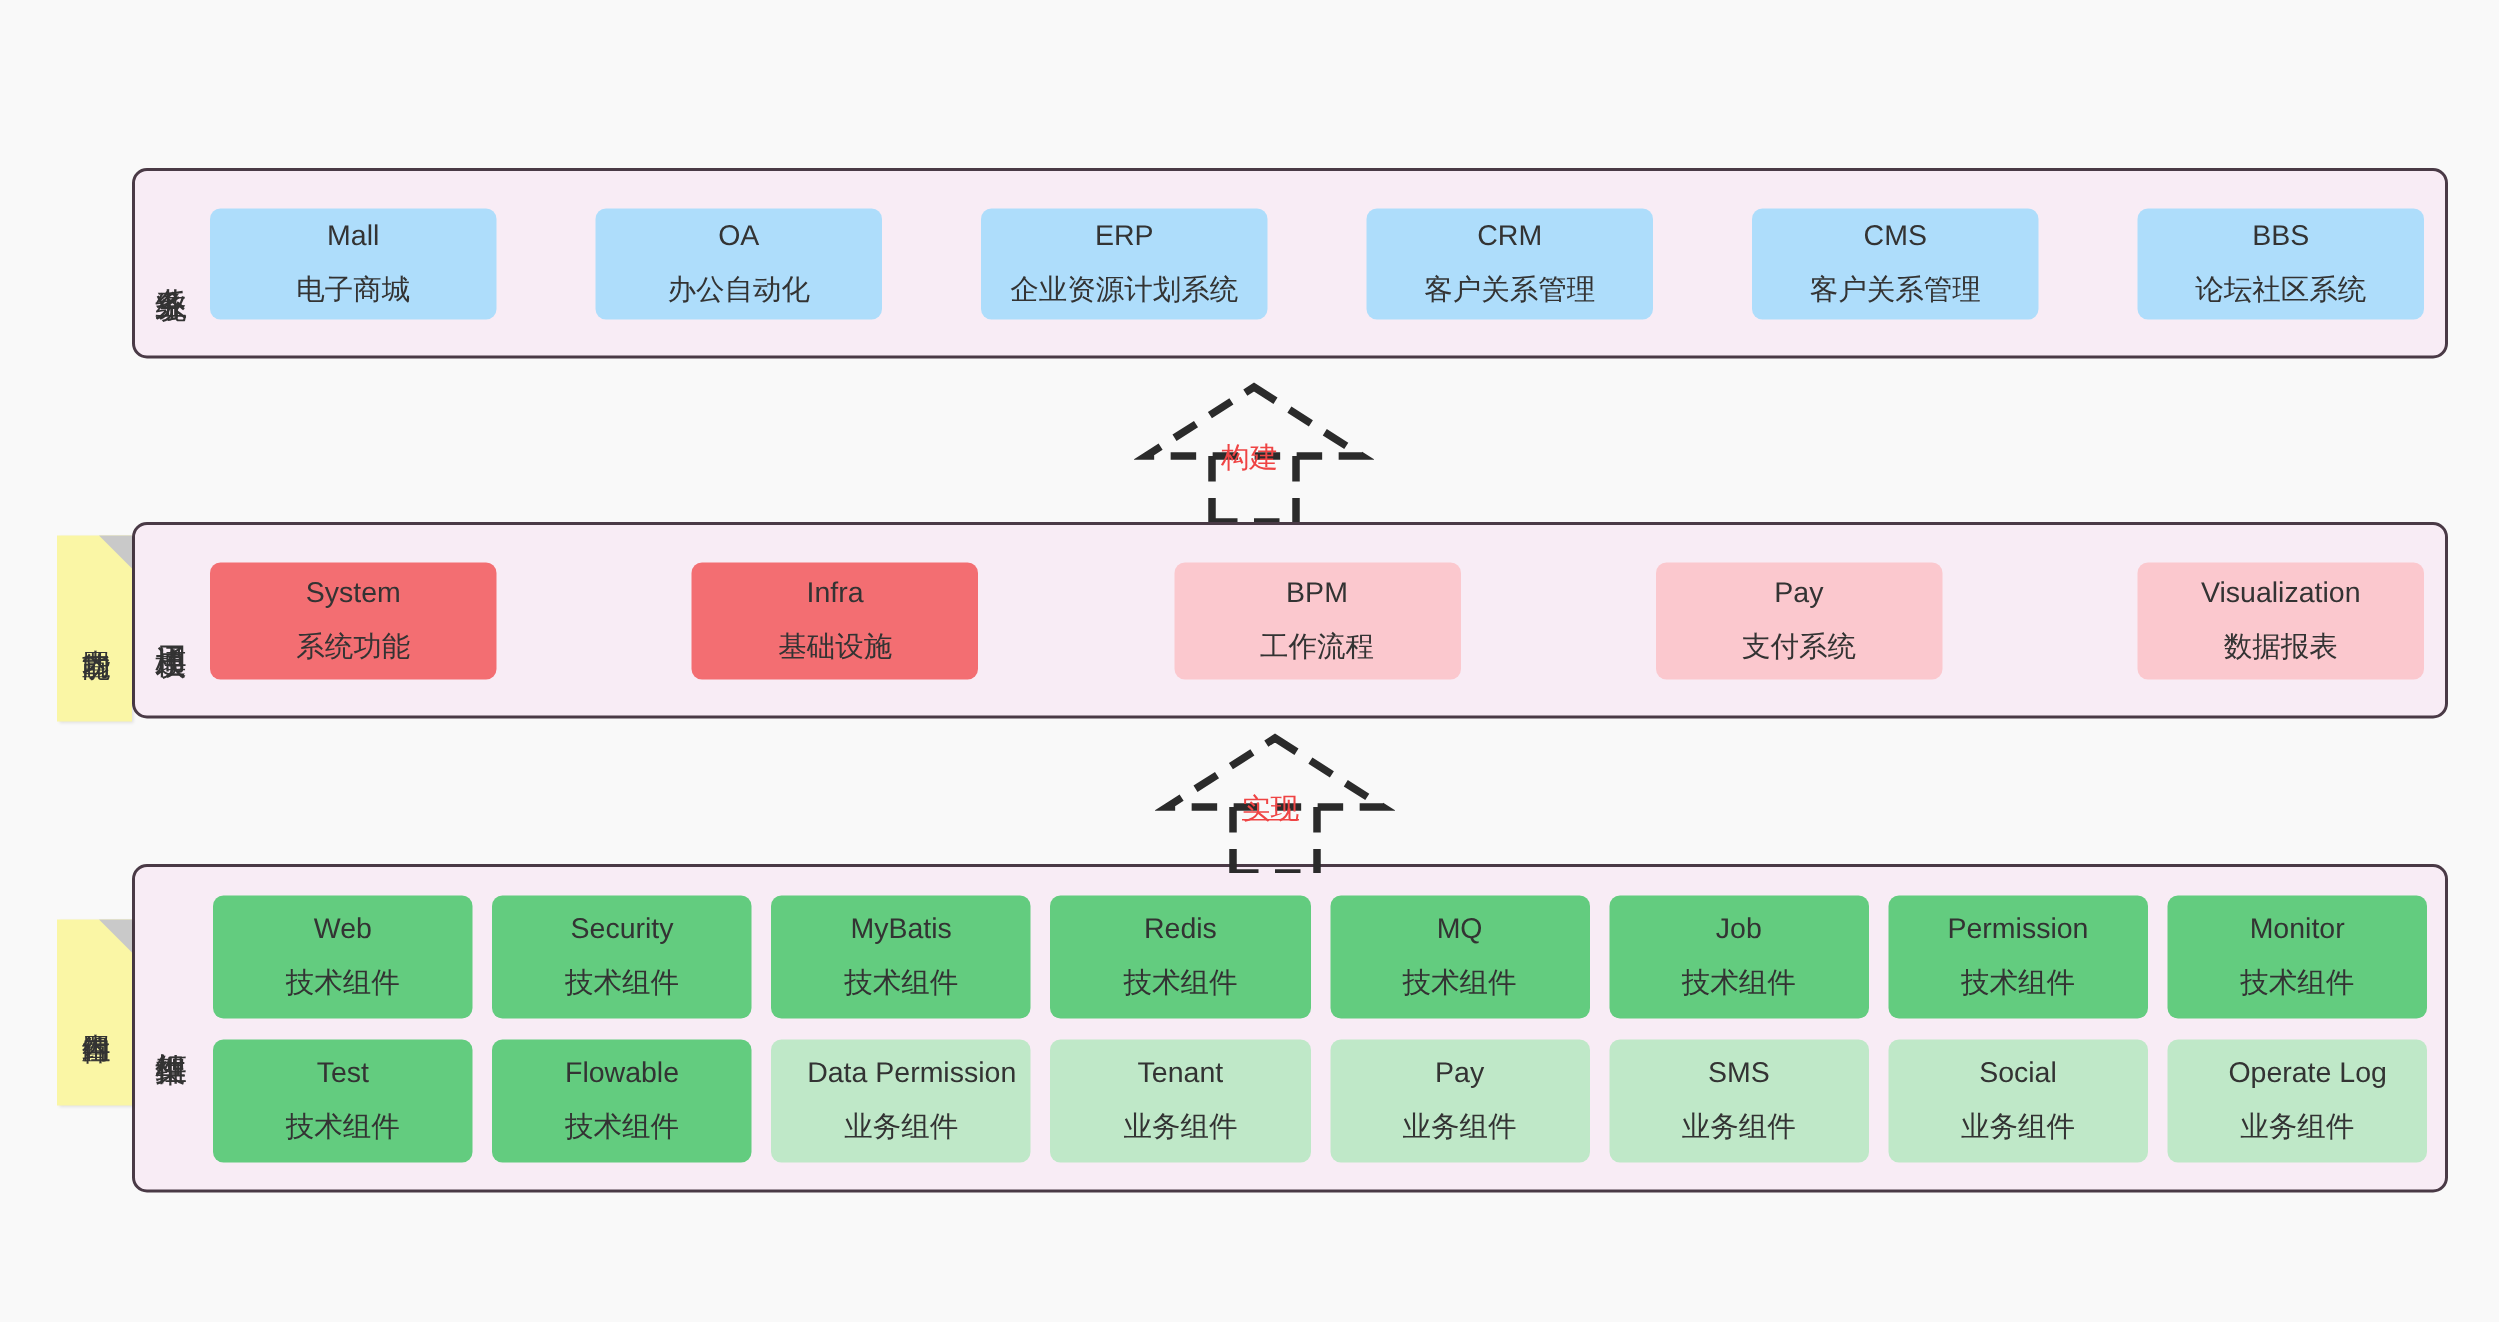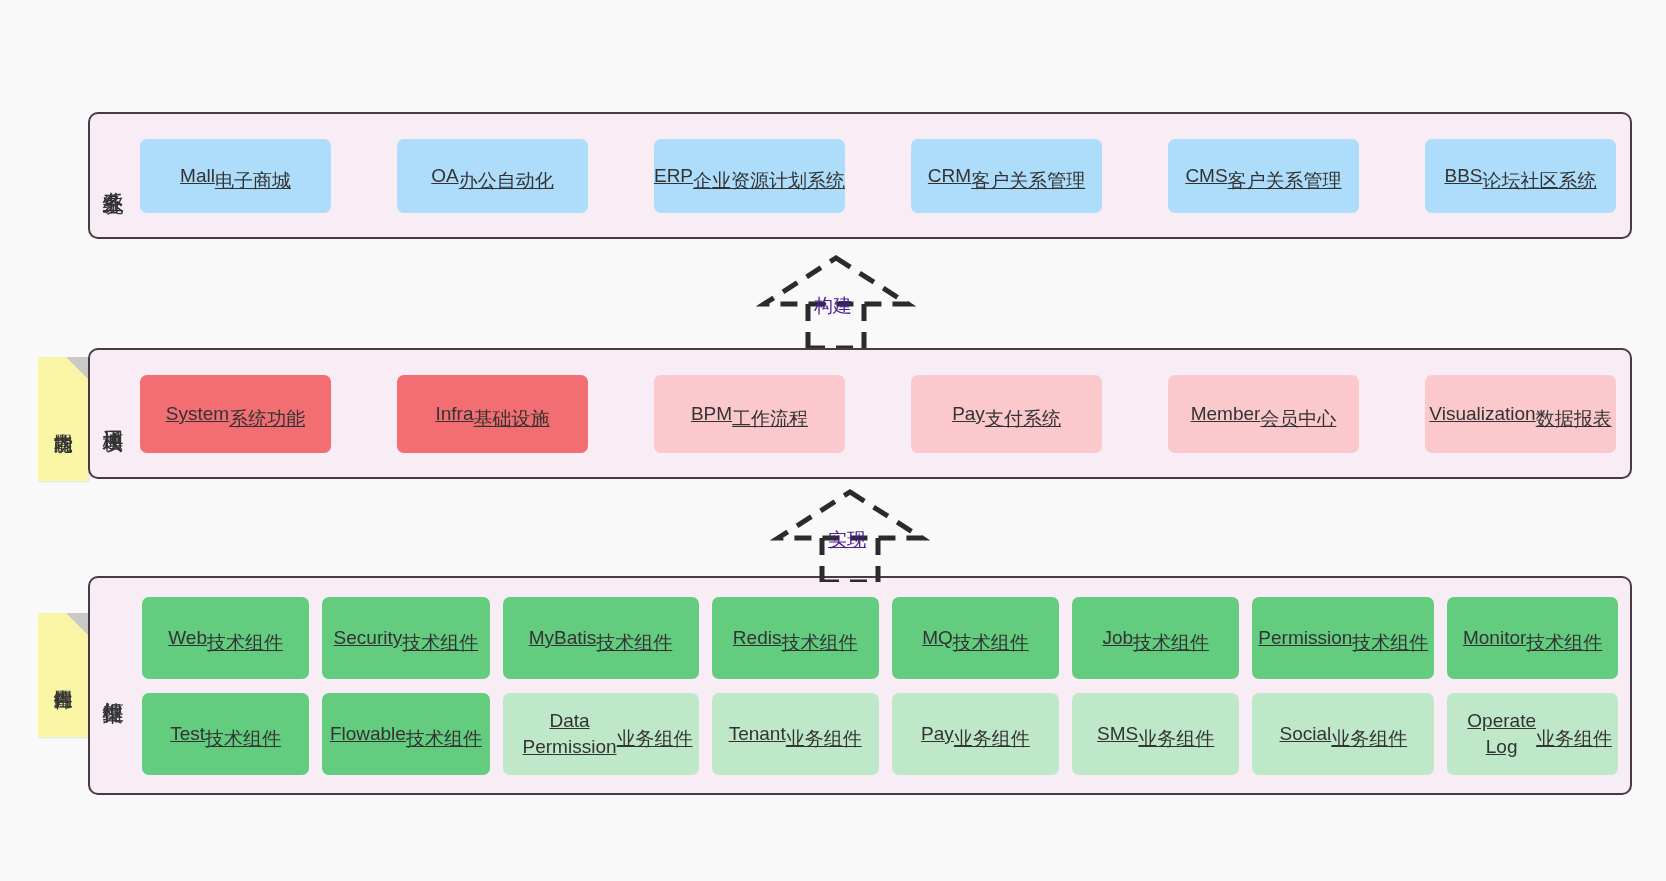--- a/index.html
+++ b/index.html
@@ -49,29 +49,28 @@
     justify-content: space-between;
     gap: 16px;
     padding: 0 12px 0 4px;
   }
 
   
   .card {
     box-sizing: border-box;
     border-radius: 7px;
     display: flex;
-    flex-direction: row;
+    flex-direction: column;
     align-items: center;
     justify-content: center;
     text-align: center;
     font-size: 19px;
     line-height: 1.32;
     color: #333333;
     padding: 4px 6px;
-    text-decoration: underline;
   }
   .card .en { white-space: nowrap; }
   .card .cn { white-space: nowrap; margin-top: 10px; }
   .card.wrap .en { white-space: normal; margin-left: 14px; }
 
   .c-blue       { background: #AEDDFB; }
   .c-red        { background: #F36E72; }
   .c-pink       { background: #FBC8CE; align-items: center; }
   .c-green      { background: #63CC7F; }
   .c-greenlight { background: #BFE8C8; }
@@ -141,21 +140,21 @@
   #sticky-framework{ left: 38px; top: 613px; height: 124px; }
 
   
   .connector {
     position: absolute;
     z-index: 3;
   }
   .connector .conn-label {
     position: absolute;
     font-size: 19px;
-    color: #4c1d95;
+    color: #ef4444;
     background: transparent;
     white-space: nowrap;
     line-height: 1;
   }
   #conn-build  { left: 756px; top: 252px; width: 160px; height: 96px; }
   #conn-build  .conn-label { left: 58px; top: 44px; }
   #conn-impl   { left: 770px; top: 486px; width: 160px; height: 96px; }
   #conn-impl   .conn-label { left: 58px; top: 44px; text-decoration: underline; }
 </style>
 </head>
@@ -216,24 +215,20 @@
       </div>
       <div class="card c-pink">
         <span class="en">BPM</span>
         <span class="cn">工作流程</span>
       </div>
       <div class="card c-pink">
         <span class="en">Pay</span>
         <span class="cn">支付系统</span>
       </div>
       <div class="card c-pink">
-        <span class="en">Member</span>
-        <span class="cn">会员中心</span>
-      </div>
-      <div class="card c-pink">
         <span class="en">Visualization</span>
         <span class="cn">数据报表</span>
       </div>
     </div>
 </div>
 
 <div class="connector" id="conn-impl">
   <svg width="160" height="96" viewBox="0 0 160 96">
     <path d="M80 6 L152 52 L8 52 Z" fill="#F9F9F9" stroke="#2B2B2B" stroke-width="5" stroke-dasharray="17 11" stroke-linejoin="miter"></path>
     <path d="M52 52 L52 96 M108 52 L108 96 M52 96 L108 96" fill="none" stroke="#2B2B2B" stroke-width="5" stroke-dasharray="17 11"></path>

